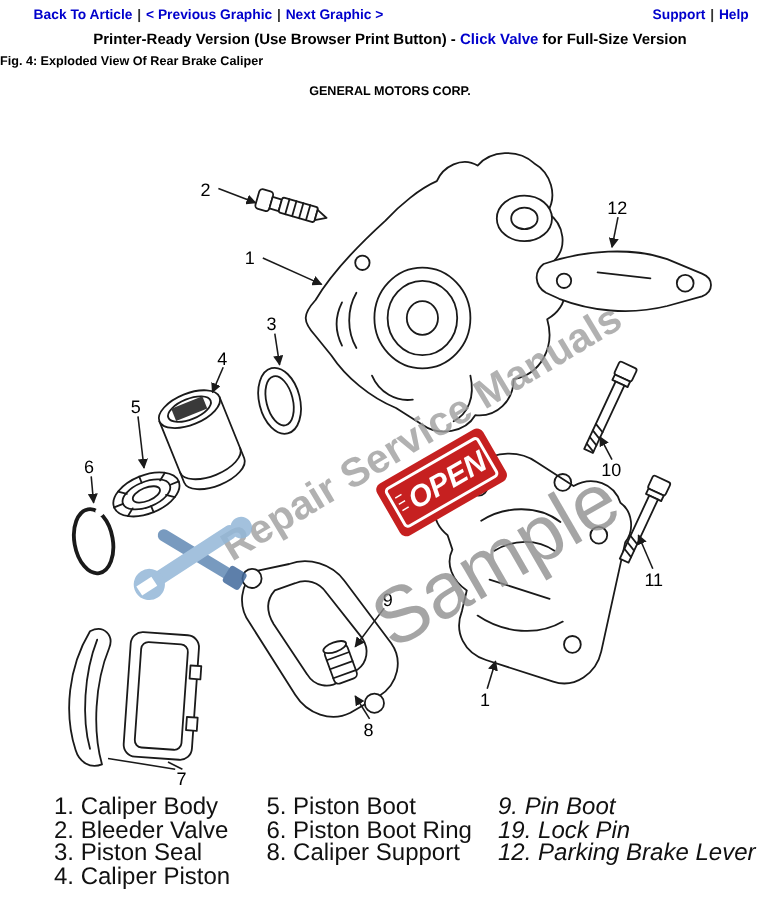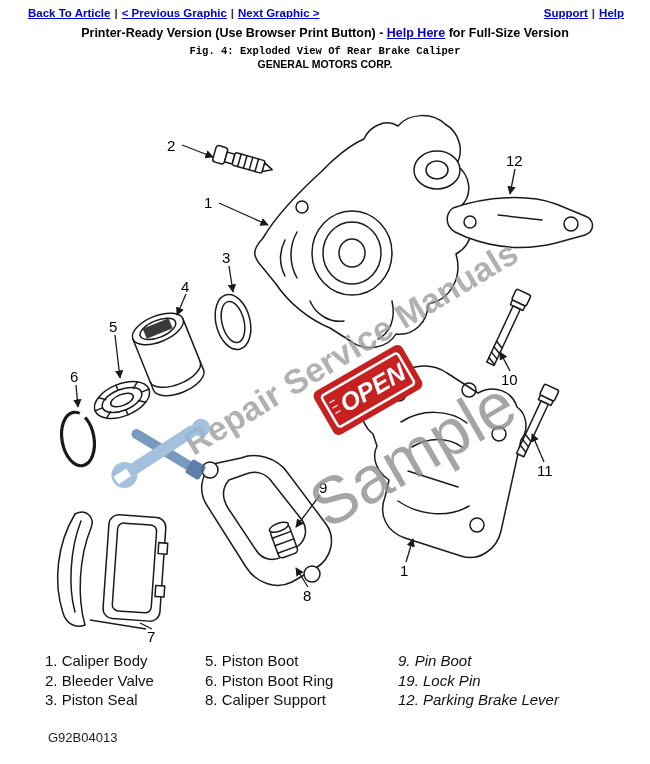--- a/index.html
+++ b/index.html
@@ -2,52 +2,52 @@
 <html><head>
 <meta charset="utf-8">
 <style>
   * { box-sizing: border-box; margin: 0; padding: 0; }
   html, body { width: 650px; height: 764px; background: #fff; }
   body { font-family: "Liberation Sans", sans-serif; color: #000; overflow: hidden; }
 
   .topbar { display: flex; justify-content: space-between; padding: 7px 26px 0 28px;
             font-size: 11.5px; font-weight: bold; height: 21px; }
   .nav-group { white-space: nowrap; }
-  a.lnk { color: #0000cc; text-decoration: underline; cursor: pointer; font-weight: bold; text-align: right; }
+  a.lnk { color: #0000cc; cursor: pointer; font-weight: bold; text-align: right; }
   .sep { color: #333; margin: 0 4px; }
 
   .title-line { text-align: center; font-size: 12.5px; font-weight: bold; margin-top: 5px; height: 17px; }
-  .fig-caption { text-align: center; font-size: 10.5px; font-weight: bold; margin-top: 2px; height: 13px; font-family: Liberation Mono, monospace; }
-  .company { text-align: center; font-size: 10.5px; font-weight: bold; height: 13px; }
+  .fig-caption { font-size: 10.5px; font-weight: bold; margin-top: 2px; height: 13px; }
+  .company { text-align: center; font-size: 10.5px; font-weight: bold; height: 13px; margin-top: 12px; }
 
   .diagram { margin-top: 6px; height: 574px; }
   svg text { font-family: "Liberation Sans", sans-serif; }
 
-  .legend { display: flex; padding-left: 45px; font-size: 15px; color: #111; }
+  .legend { display: flex; padding-left: 45px; font-size: 20px; color: #111; }
   .legend .col { line-height: 19.5px; }
-  .col-1 { width: 160px; } .col-2 { width: 193px; } .col-3 { flex: 1; font-style: italic; }
+  .col-1 { width: 160px; } .col-2 { width: 193px; margin-left: 17px; } .col-3 { flex: 1; font-style: italic; }
 
   .footer-code { margin: 20px 0 0 48px; font-size: 13px; color: #222; }
 </style>
 </head>
 <body>
 
 <div class="page">
 
   <div class="topbar">
     <div class="nav-group">
       <a class="lnk">Back To Article</a><span class="sep">|</span><a class="lnk">&lt; Previous Graphic</a><span class="sep">|</span><a class="lnk">Next Graphic &gt;</a>
     </div>
     <div class="nav-group">
       <a class="lnk">Support</a><span class="sep">|</span><a class="lnk">Help</a>
     </div>
   </div>
 
   <div class="title-line">
-    <span>Printer-Ready Version (Use Browser Print Button) - </span><a class="lnk">Help Here</a><span> for Full-Size Version</span>
+    <span>Printer-Ready Version (Use Browser Print Button) - </span><a class="lnk">Click Valve</a><span> for Full-Size Version</span>
   </div>
 
   <div class="fig-caption">Fig. 4: Exploded View Of Rear Brake Caliper</div>
   <div class="company">GENERAL MOTORS CORP.</div>
 
   <div class="diagram">
     <svg width="650" height="574" viewBox="0 76 650 574" xmlns="http://www.w3.org/2000/svg">
       <defs>
         <marker id="arw" viewBox="0 0 10 10" refX="9" refY="5" markerWidth="6.5" markerHeight="6.5" orient="auto-start-reverse">
           <path d="M0,0 L10,5 L0,10 Z" fill="#1a1a1a"></path>
@@ -216,20 +216,21 @@
 
       <text transform="translate(424,473) rotate(-30)" text-anchor="middle" font-size="66" fill="#8e8e8e" fill-opacity="0.8" font-family="'Liberation Serif', serif">Sample</text>
     </svg>
   </div>
 
   <div class="legend">
     <div class="col col-1">
       <div>1. Caliper Body</div>
       <div>2. Bleeder Valve</div>
       <div>3. Piston Seal</div>
+      <div>4. Caliper Piston</div>
     </div>
     <div class="col col-2">
       <div>5. Piston Boot</div>
       <div>6. Piston Boot Ring</div>
       <div>8. Caliper Support</div>
     </div>
     <div class="col col-3">
       <div>9. Pin Boot</div>
       <div>19. Lock Pin</div>
       <div>12. Parking Brake Lever</div>

